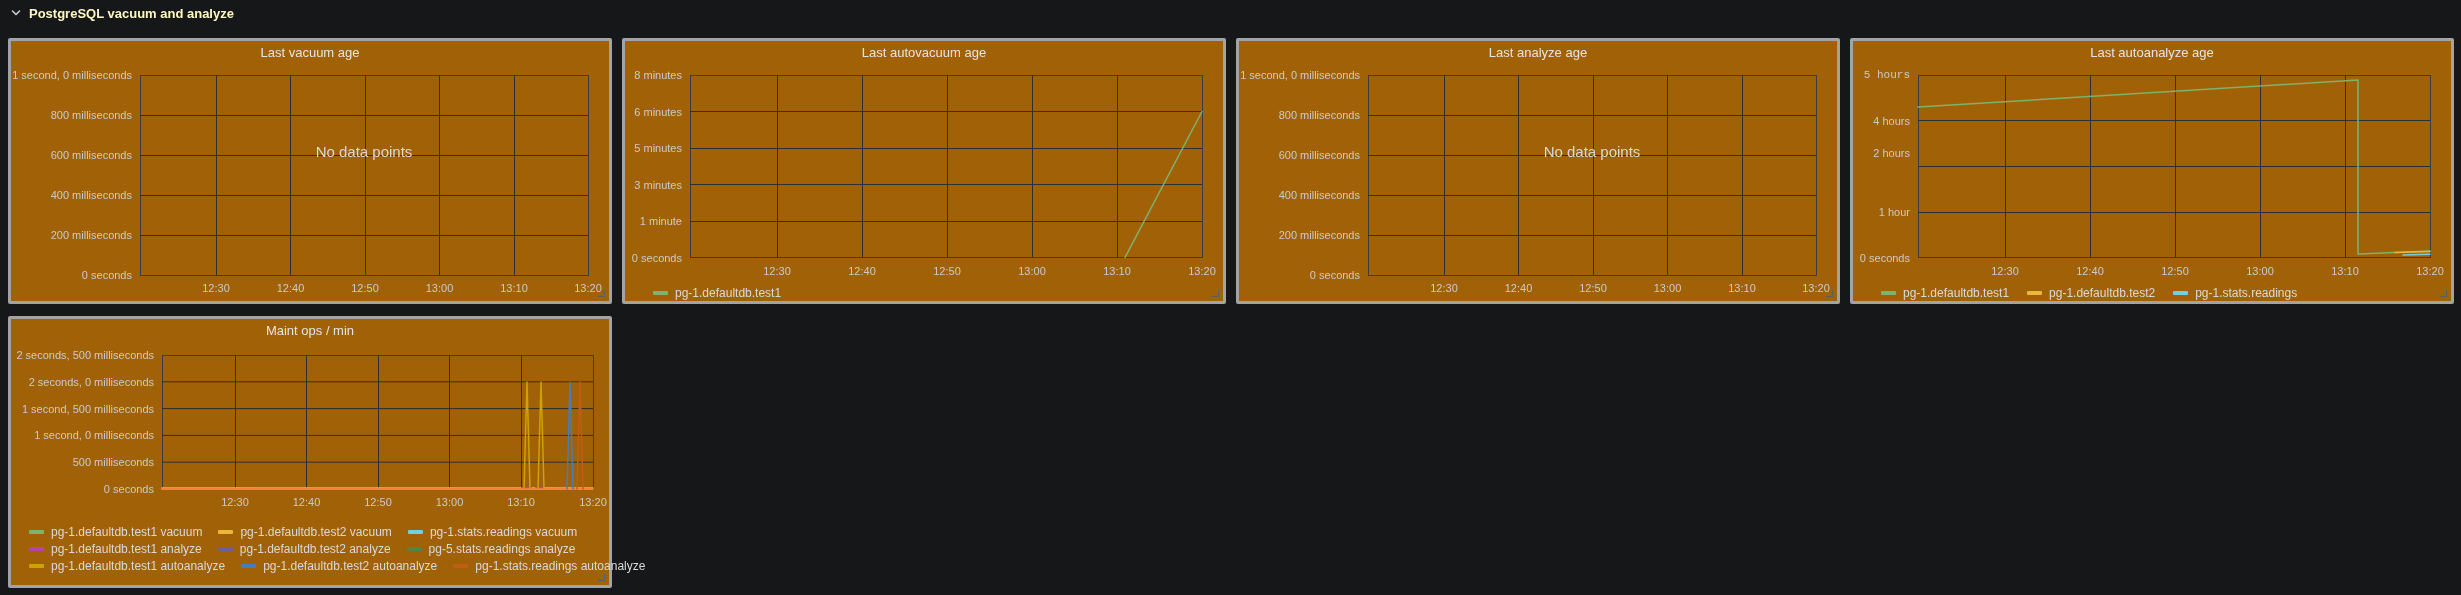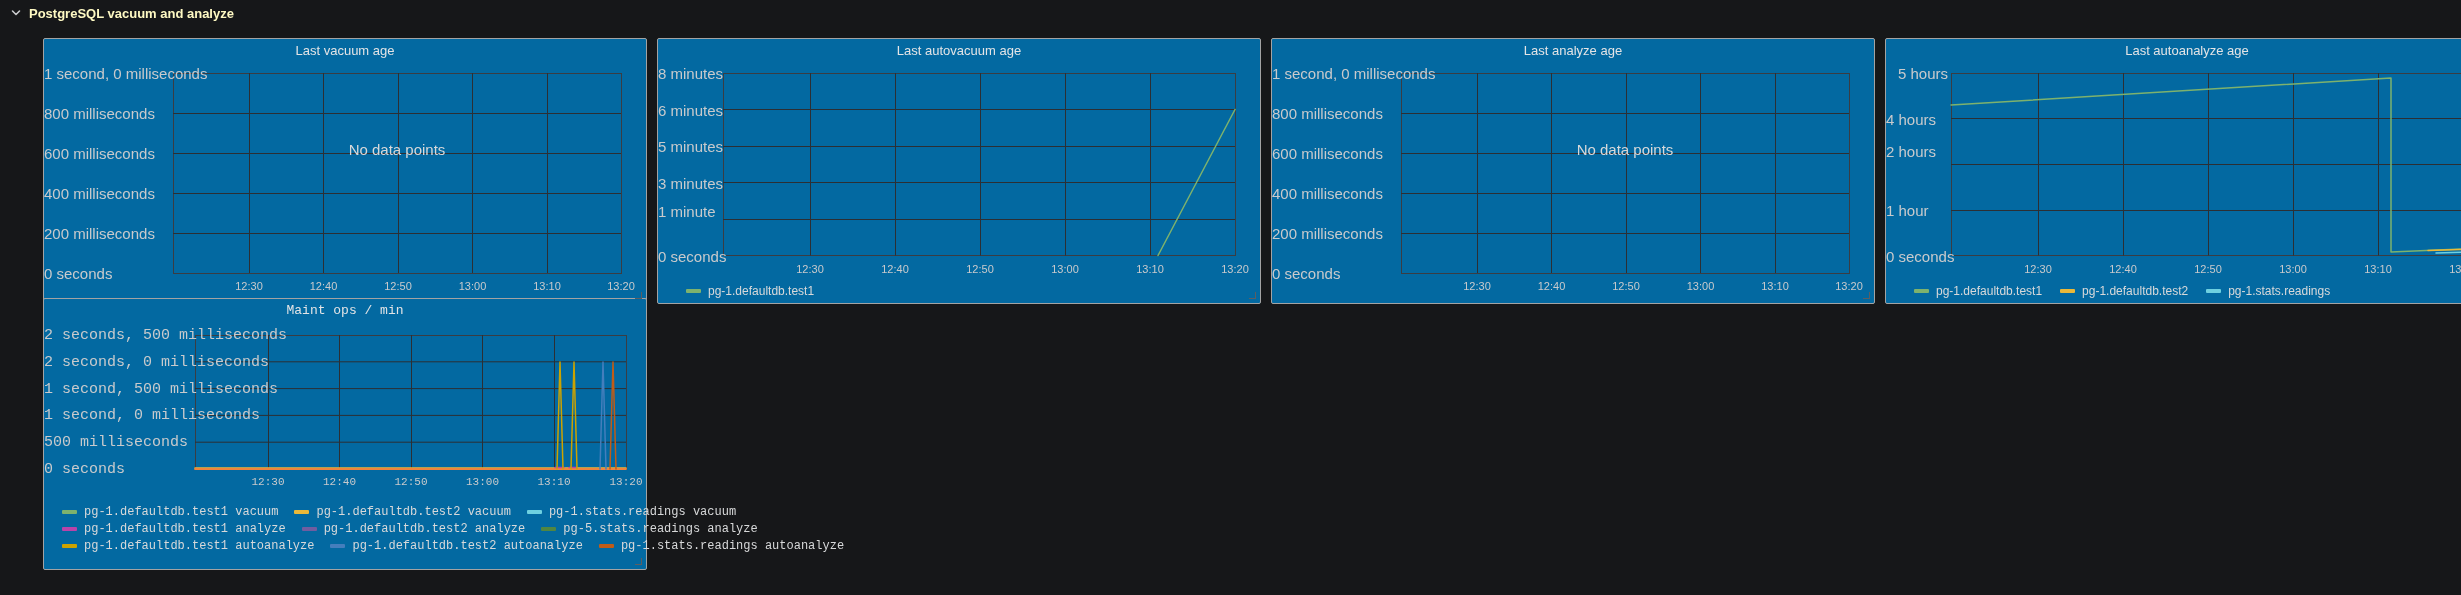--- a/index.html
+++ b/index.html
@@ -9,34 +9,33 @@
     background:#161719; color:#d8d9da;
     font-family:"Liberation Sans", sans-serif;
   }
   .row-header {
     position:absolute; top:0; left:0; height:26px; padding-left:10px;
     display:flex; align-items:center; gap:7px; cursor:pointer;
   }
   .row-header .chev { display:flex; align-items:center; }
   .row-title { font-size:13px; font-weight:600; color:#fef9c3; }
   .panel {
-    position:absolute; background:#0369a1; border:1px solid #a3a3a3;
+    position:absolute; background:#a16207; border:3px solid #a3a3a3;
     border-radius:2px;
-    margin-left:35px;
   }
   .panel-title {
     position:absolute; top:4px; left:0; right:0; text-align:center;
     font-size:13px; font-weight:500; color:#e3e4e6; cursor:pointer; z-index:3;
   }
   .plot-svg { position:absolute; left:0; top:0; z-index:1; }
   .gbox { fill:none; stroke:#3a3d43; stroke-width:1; }
   .gline { stroke:#2c2f34; stroke-width:1; fill:none; }
   .series { fill:none; stroke-linejoin:round; stroke-linecap:round; }
   .ylabel {
-    position:absolute; font-size:15px; color:#c9cacc; text-align:left;
+    position:absolute; font-size:11px; color:#c9cacc; text-align:right;
     transform:translateY(-50%); white-space:nowrap; z-index:2;
   }
   .xlabel {
     position:absolute; font-size:11px; color:#c9cacc;
     transform:translateX(-50%); white-space:nowrap; z-index:2;
   }
   .nodata {
     position:absolute; font-size:15px; color:#d8d9da;
     transform:translate(-50%,-50%); z-index:2;
   }
@@ -91,21 +90,21 @@
   <svg class="plot-svg" width="604" height="266">
     <rect class="gbox" x="65.5" y="34.5" width="512" height="182"></rect>
     <path class="gline" d="M152.5,34 V216.5 M237.5,34 V216.5 M322.5,34 V216.5 M407.5,34 V216.5 M492.5,34 V216.5"></path>
     <path class="gline" d="M65,70.5 H577 M65,107.5 H577 M65,143.5 H577 M65,180.5 H577"></path>
     <path class="series" stroke-width="1.5" d="M500,216.5 L577,70.5" stroke="#7EB26D"></path>
   </svg>
   <div class="ylabel" style="left:0; width:57px; top:34px;">8 minutes</div>
   <div class="ylabel" style="left:0; width:57px; top:70.5px;">6 minutes</div>
   <div class="ylabel" style="left:0; width:57px; top:107px;">5 minutes</div>
   <div class="ylabel" style="left:0; width:57px; top:143.5px;">3 minutes</div>
-  <div class="ylabel" style="left:0; width:57px; top:172px;">1 minute</div>
+  <div class="ylabel" style="left:0; width:57px; top:180px;">1 minute</div>
   <div class="ylabel" style="left:0; width:57px; top:216.5px;">0 seconds</div>
   <div class="xlabel" style="left:152px; top:224px;">12:30</div>
   <div class="xlabel" style="left:237px; top:224px;">12:40</div>
   <div class="xlabel" style="left:322px; top:224px;">12:50</div>
   <div class="xlabel" style="left:407px; top:224px;">13:00</div>
   <div class="xlabel" style="left:492px; top:224px;">13:10</div>
   <div class="xlabel" style="left:577px; top:224px;">13:20</div>
   <div class="legend" style="left:28px; top:245px;">
     <div class="legend-item">
       <span class="swatch" style="background: rgb(126, 178, 109);"></span>
@@ -141,21 +140,21 @@
 <div class="panel" style="left:1850px; top:38px; width:604px; height:266px;">
   <div class="panel-title">Last autoanalyze age</div>
   <svg class="plot-svg" width="604" height="266">
     <rect class="gbox" x="65.5" y="34.5" width="512" height="182"></rect>
     <path class="gline" d="M152.5,34 V216.5 M237.5,34 V216.5 M322.5,34 V216.5 M407.5,34 V216.5 M492.5,34 V216.5"></path>
     <path class="gline" d="M65,79.5 H577 M65,125.5 H577 M65,171.5 H577"></path>
     <path class="series" stroke-width="1.5" d="M65,66 L505,39 L505,213 L577,210" stroke="#7EB26D"></path>
     <path class="series" stroke-width="1.5" d="M542,211.5 L577,210.5" stroke="#EAB839"></path>
     <path class="series" stroke-width="1.5" d="M550,214 L577,213.2" stroke="#6ED0E0"></path>
   </svg>
-  <div class="ylabel" style="left:12px; width:57px; top:34px;">5 hours</div>
+  <div class="ylabel" style="left:0; width:57px; top:34px;font-family:Liberation Mono, monospace;">5 hours</div>
   <div class="ylabel" style="left:0; width:57px; top:79.6px;">4 hours</div>
   <div class="ylabel" style="left:0; width:57px; top:112px;">2 hours</div>
   <div class="ylabel" style="left:0; width:57px; top:170.9px;">1 hour</div>
   <div class="ylabel" style="left:0; width:57px; top:216.5px;">0 seconds</div>
   <div class="xlabel" style="left:152px; top:224px;">12:30</div>
   <div class="xlabel" style="left:237px; top:224px;">12:40</div>
   <div class="xlabel" style="left:322px; top:224px;">12:50</div>
   <div class="xlabel" style="left:407px; top:224px;">13:00</div>
   <div class="xlabel" style="left:492px; top:224px;">13:10</div>
   <div class="xlabel" style="left:577px; top:224px;">13:20</div>
@@ -169,21 +168,21 @@
       <span>pg-1.defaultdb.test2</span>
     </div>
     <div class="legend-item">
       <span class="swatch" style="background: rgb(110, 208, 224);"></span>
       <span>pg-1.stats.readings</span>
     </div>
   </div>
   <div class="resize"></div>
 </div>
 
-<div class="panel" style="left:8px; top:298px; width:604px; height:272px;font-family:Liberation Mono, monospace;">
+<div class="panel" style="left:8px; top:316px; width:604px; height:272px;">
   <div class="panel-title">Maint ops / min</div>
   <svg class="plot-svg" width="604" height="272">
     <rect class="gbox" x="151.5" y="36.5" width="431" height="134"></rect>
     <path class="gline" d="M224.5,36 V170 M295.5,36 V170 M367.5,36 V170 M438.5,36 V170 M510.5,36 V170"></path>
     <path class="gline" d="M151,62.8 H582 M151,89.6 H582 M151,116.4 H582 M151,143.2 H582"></path>
     <path class="series" stroke-width="1.5" d="M151,169 L582,169" stroke="#EAB839"></path>
     <path class="series" stroke-width="1.8" d="M151,170 L582,170" stroke="#EF843C"></path>
     <path class="series" stroke-width="1.5" d="M511,168.5 L520,168.5 M525,168.5 L532,168.5" stroke="#BA43A9"></path>
     <path class="series" stroke-width="1.5" d="M513,170 L516,63 L519,170 M527,170 L530,63 L533,170" stroke="#CCA300"></path>
     <path class="series" stroke-width="1.5" d="M556,170 L559,63 L562,170" stroke="#447EBC"></path>

